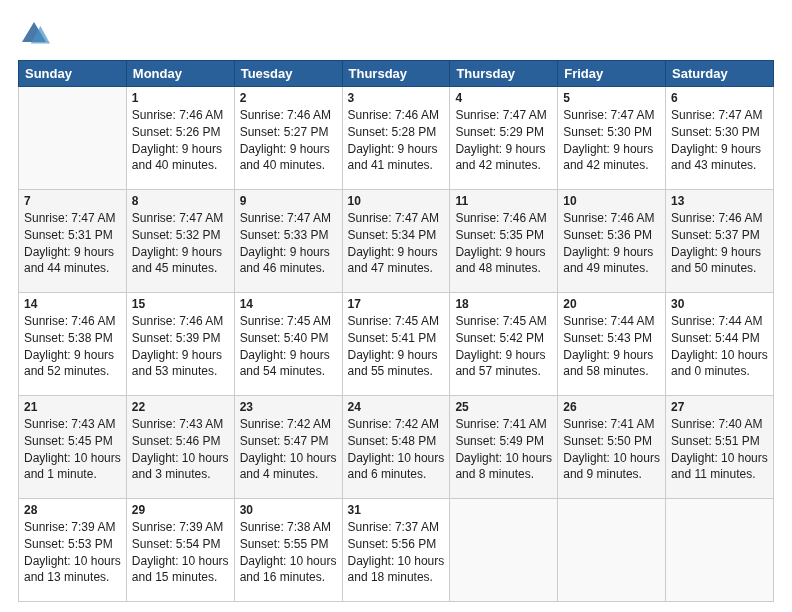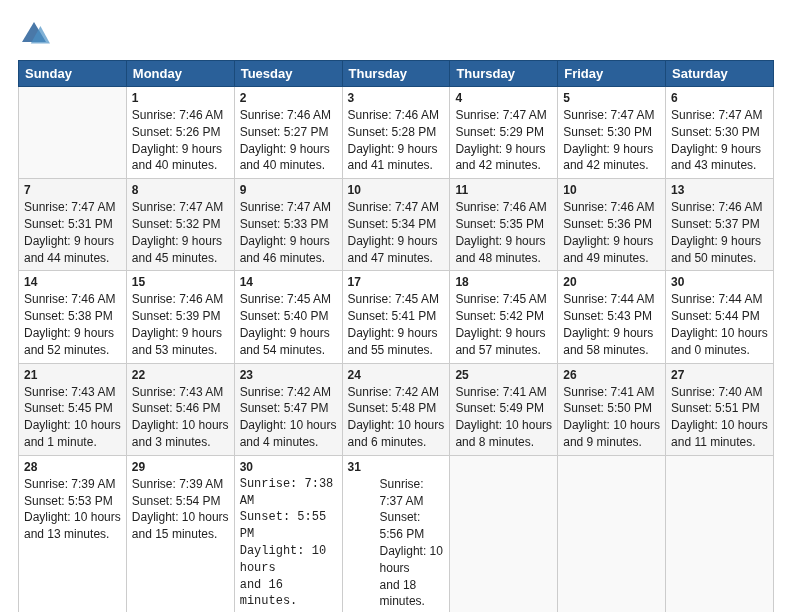--- a/index.html
+++ b/index.html
@@ -333,28 +333,28 @@
           </td>
           <td>
             <span class="day-number">29</span>
             <div class="day-info" style="white-space: pre-line;">Sunrise: 7:39 AM
 Sunset: 5:54 PM
 Daylight: 10 hours
 and 15 minutes.</div>
           </td>
           <td>
             <span class="day-number">30</span>
-            <div class="day-info" style="white-space: pre-line; font-family: Liberation Mono, monospace;">Sunrise: 7:38 AM
+            <div class="day-info" style="white-space: pre-line;">Sunrise: 7:38 AM
 Sunset: 5:55 PM
 Daylight: 10 hours
 and 16 minutes.</div>
           </td>
           <td>
             <span class="day-number">31</span>
-            <div class="day-info" style="white-space: pre-line; margin-left: 32px;">Sunrise: 7:37 AM
+            <div class="day-info" style="white-space: pre-line;">Sunrise: 7:37 AM
 Sunset: 5:56 PM
 Daylight: 10 hours
 and 18 minutes.</div>
           </td>
           <td class="empty"></td>
           <td class="empty"></td>
           <td class="empty"></td>
         </tr>
       </tbody>
   </table>

